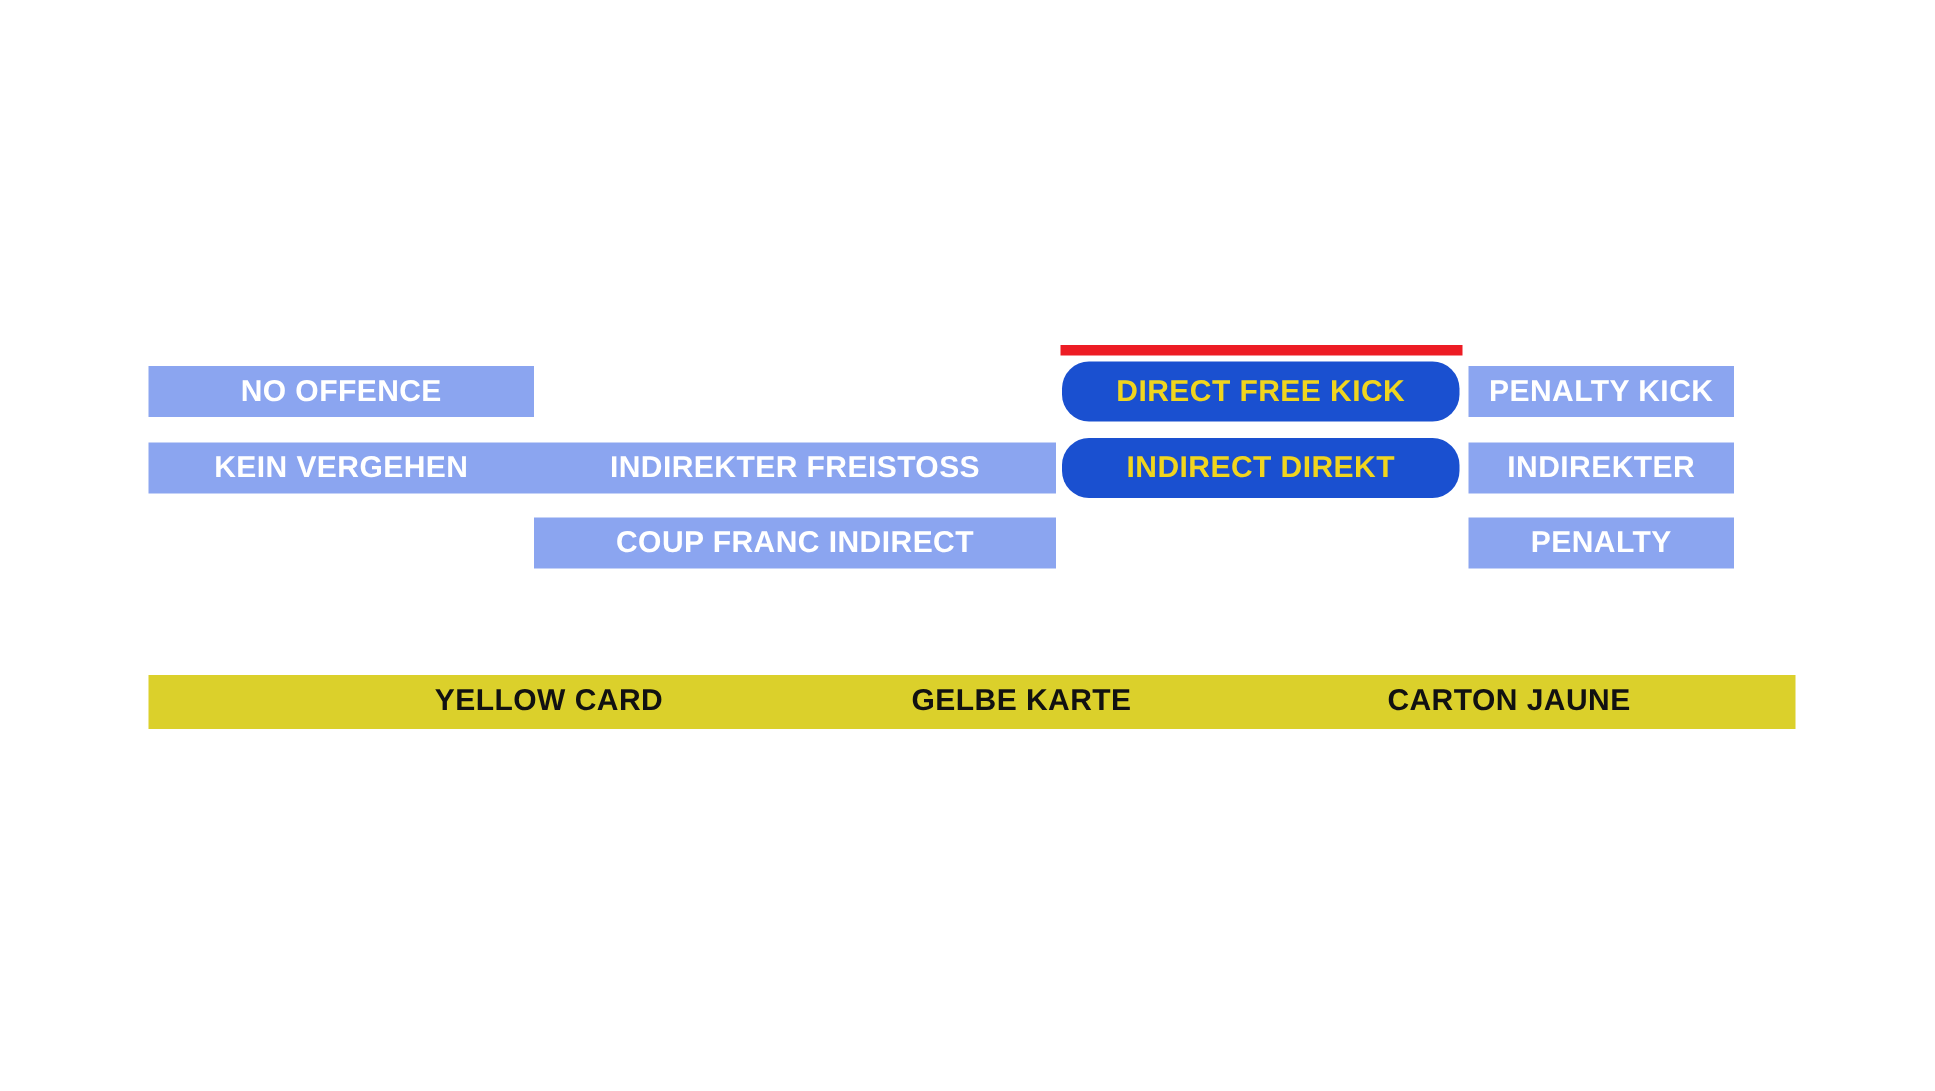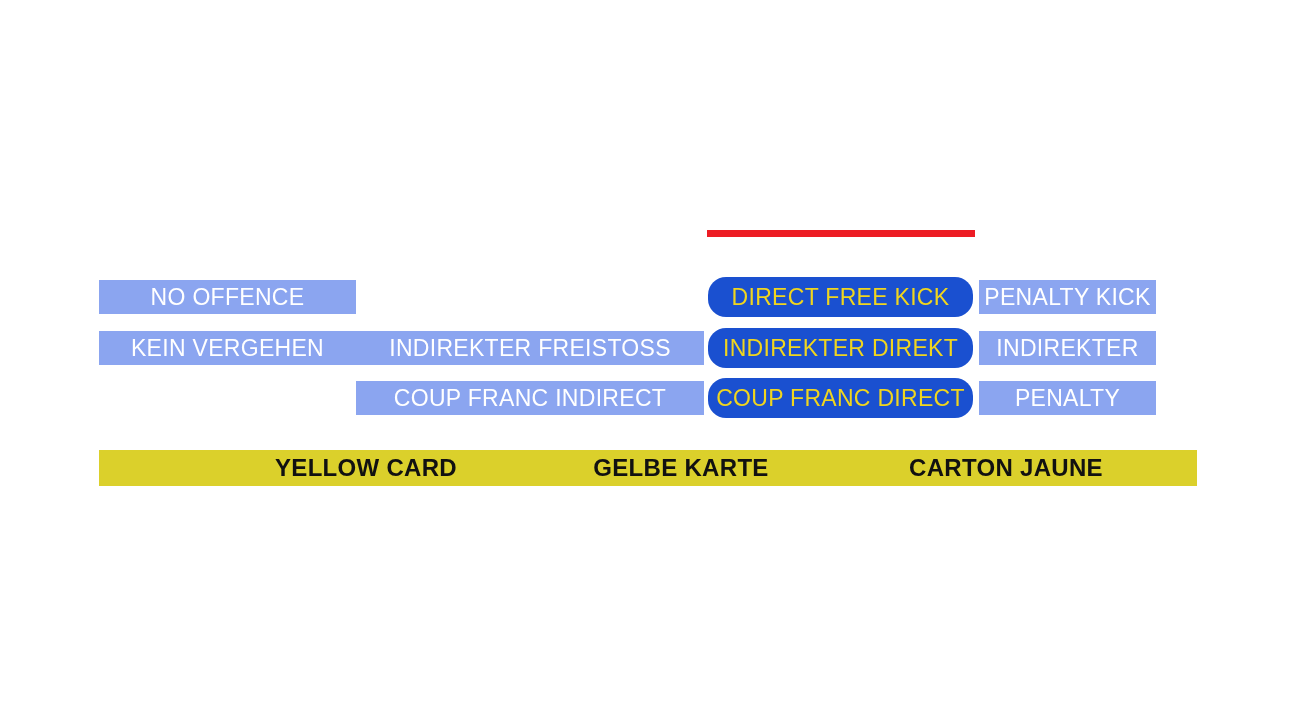--- a/index.html
+++ b/index.html
@@ -41,26 +41,25 @@
   .row.r2 { top: 345px; }
   .cell {
     position: absolute;
     top: 0;
     height: 34px;
     display: flex;
     align-items: center;
     justify-content: center;
     background: var(--option-bg, #8BA5F0);
     color: var(--option-text, #ffffff);
-    font-size: 23px;
-    font-weight: normal;
+    font-size: 20px;
+    font-weight: bold;
     letter-spacing: 0.3px;
     white-space: nowrap;
     cursor: pointer;
-    margin-top: 36px;
   }
   .cell.c0 { left: 0;     width: 257px; }
   .cell.c1 { left: 257px; width: 348px; }
   .cell.c2 { left: 609px; width: 265px; border-radius: 18px; }
   .cell.c3 { left: 880px; width: 177px; }
   .cell.selected {
     top: -3px;
     height: 40px;
     background: var(--selected-bg, #1A50D0);
     color: var(--selected-text, #F0D51E);
@@ -71,21 +70,21 @@
     top: 450px;
     width: 1098px;
     height: 36px;
     background: var(--banner-bg, #DBD02B);
   }
   .banner-label {
     position: absolute;
     top: 50%;
     transform: translate(-50%, -50%);
     color: var(--banner-text, #111111);
-    font-size: 24px;
+    font-size: 20px;
     font-weight: bold;
     letter-spacing: 0.3px;
     white-space: nowrap;
   }
   .banner-label.b0 { left: 267px; }
   .banner-label.b1 { left: 582px; }
   .banner-label.b2 { left: 907px; }
 </style>
 </head>
 <body>
@@ -97,27 +96,26 @@
 
     <div class="row r0">
       <div class="cell c0">NO OFFENCE</div>
       <div class="cell c2 selected">DIRECT FREE KICK</div>
       <div class="cell c3">PENALTY KICK</div>
     </div>
 
     <div class="row r1">
       <div class="cell c0">KEIN VERGEHEN</div>
       <div class="cell c1">INDIREKTER FREISTOSS</div>
-      <div class="cell c2 selected">INDIREKTER DIREKT</div>
+      <div class="cell c2 selected">INDIRECT DIREKT</div>
       <div class="cell c3">INDIREKTER</div>
     </div>
 
     <div class="row r2">
       <div class="cell c1">COUP FRANC INDIRECT</div>
-      <div class="cell c2 selected">COUP FRANC DIRECT</div>
       <div class="cell c3">PENALTY</div>
     </div>
 
     <div class="banner">
       <span class="banner-label b0">YELLOW CARD</span>
       <span class="banner-label b1">GELBE KARTE</span>
       <span class="banner-label b2">CARTON JAUNE</span>
     </div>
 
   </div>

